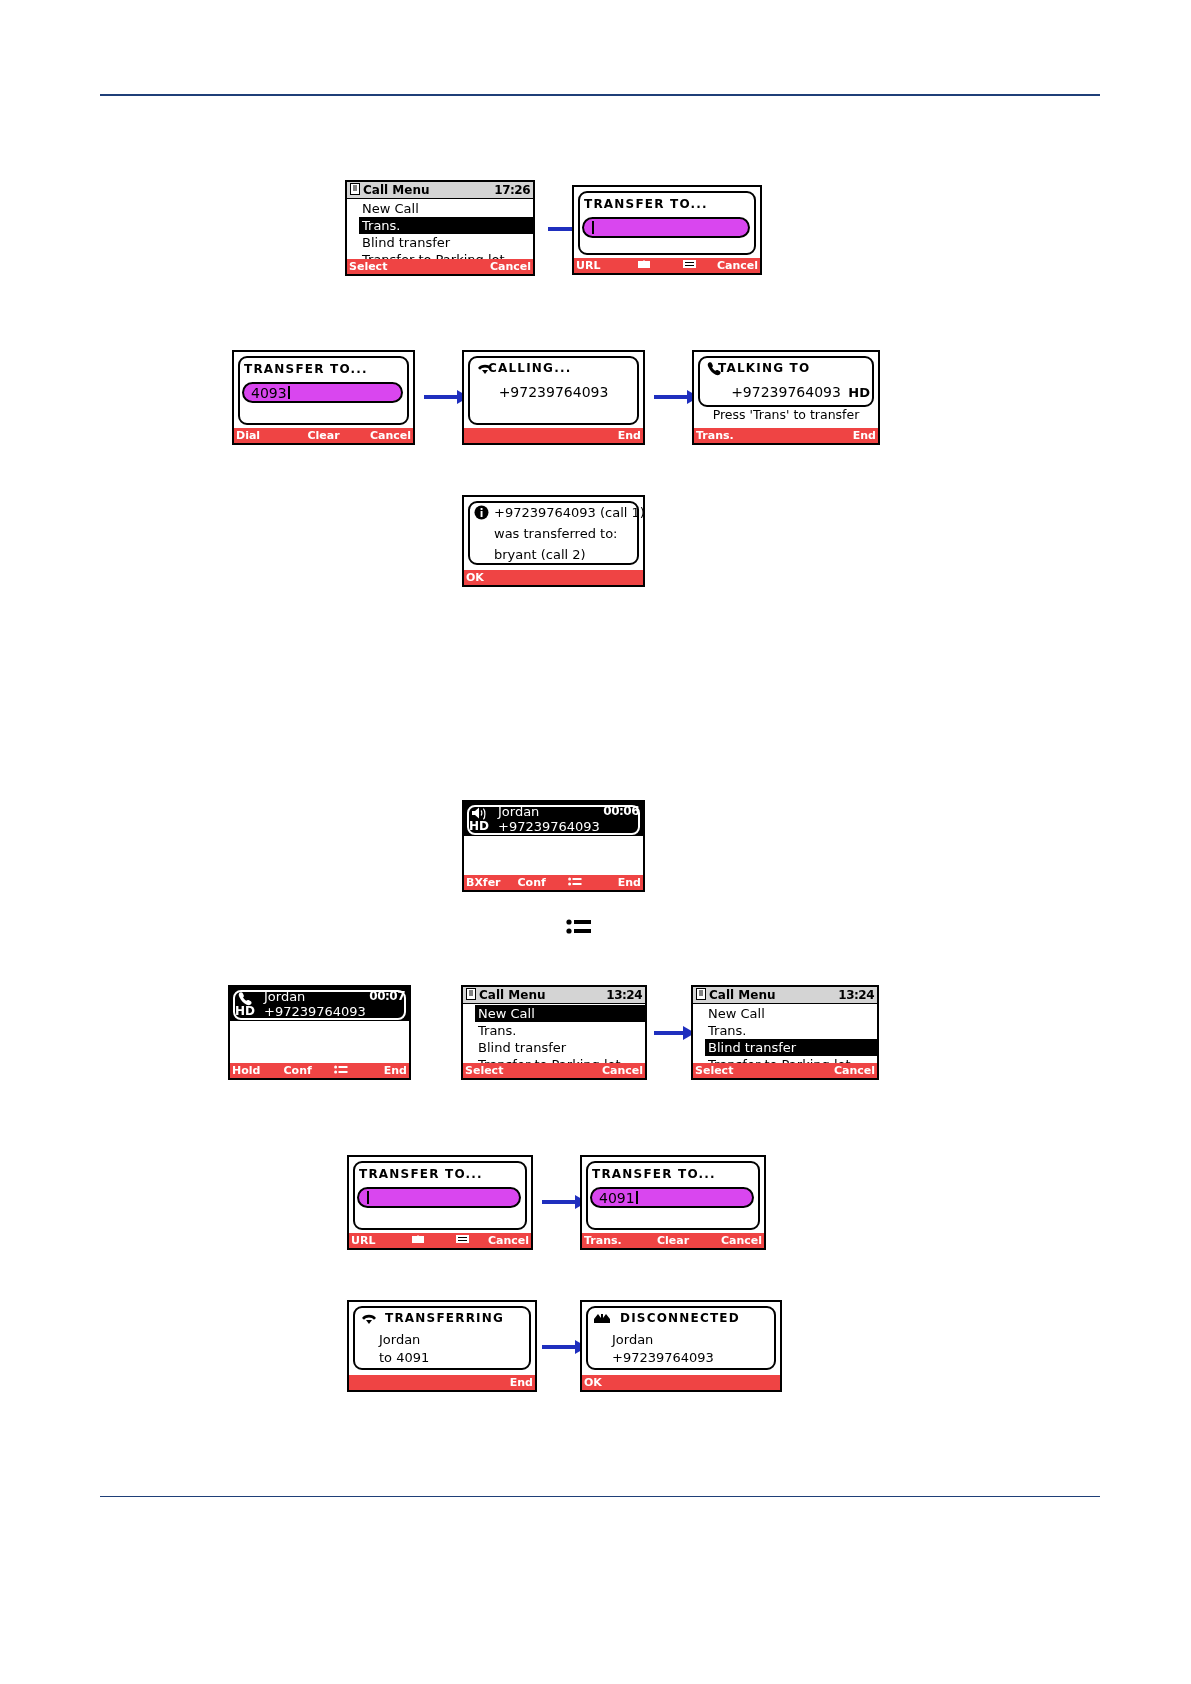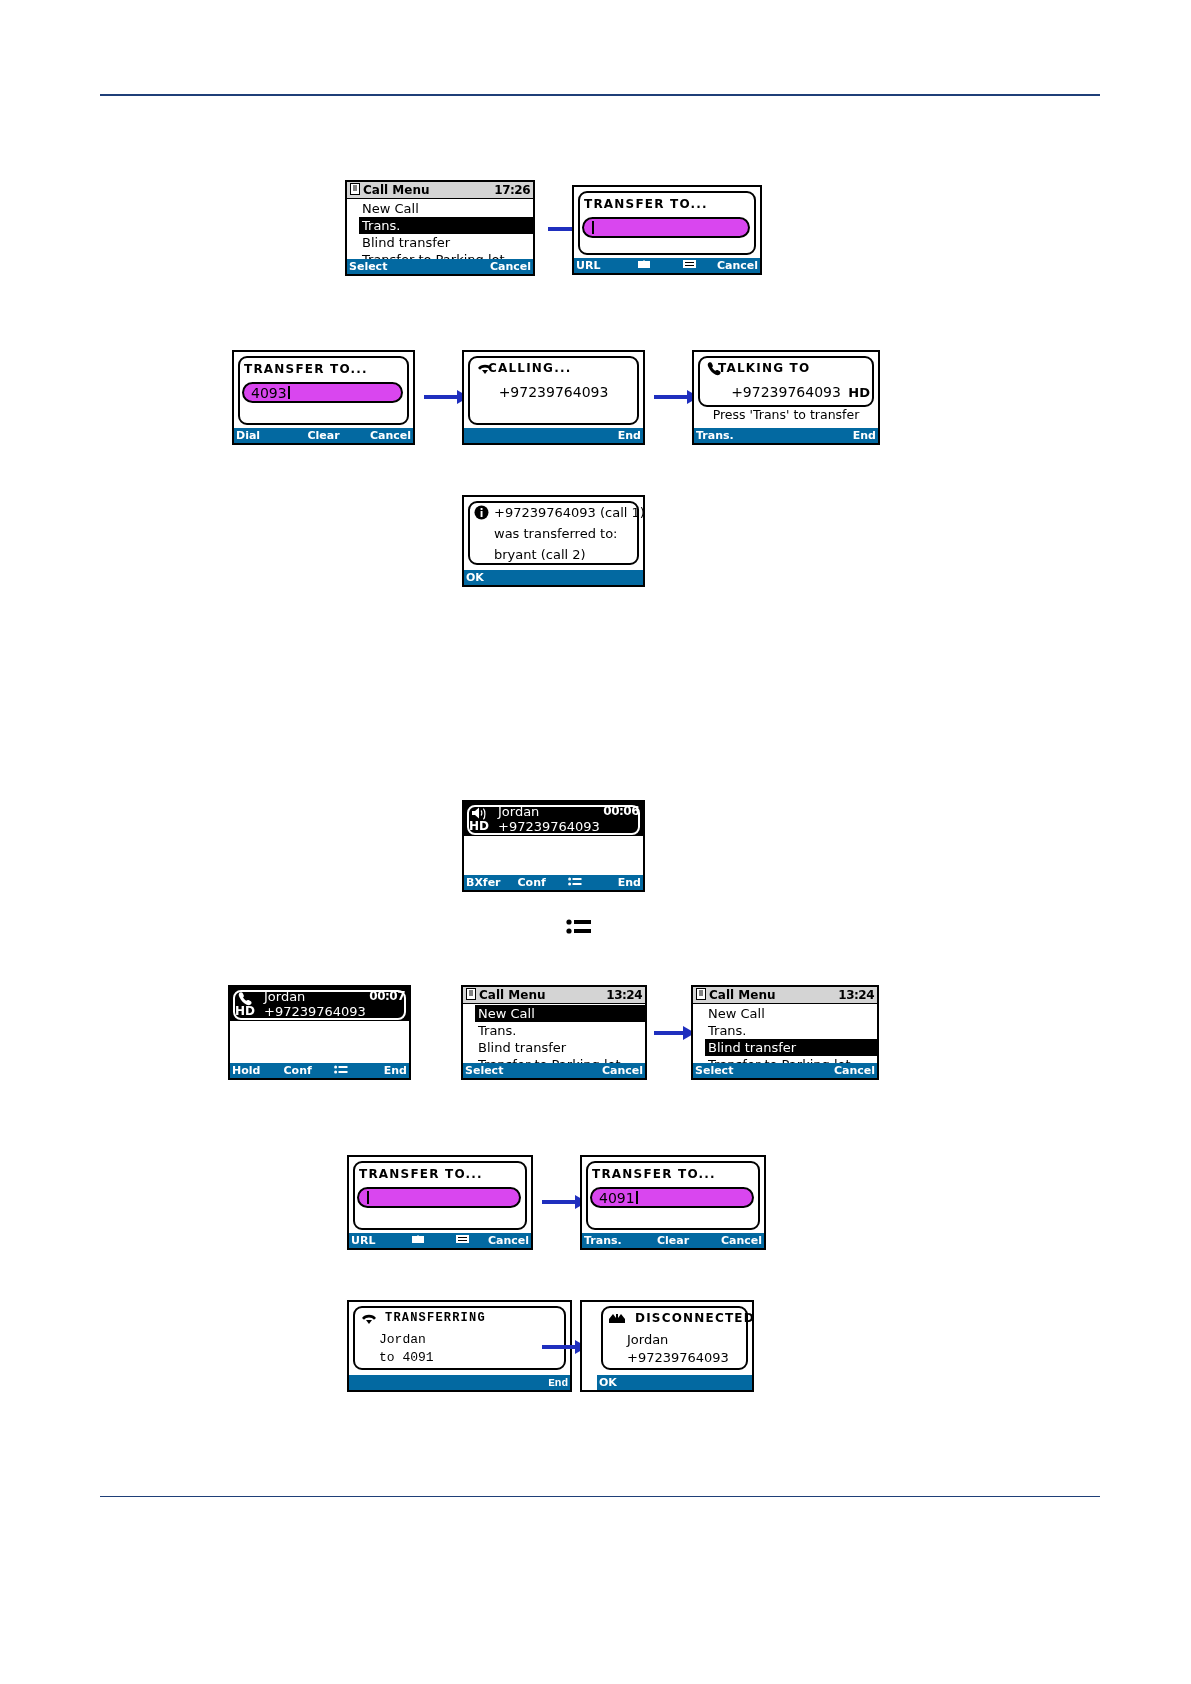--- a/index.html
+++ b/index.html
@@ -39,21 +39,21 @@
 
   .menu-list{position:absolute;left:0;top:18px;right:0;margin-left:12px;}
   .menu-item{
     height:17px;line-height:17px;font-size:13px;color:#000;
     padding-left:3px;white-space:nowrap;
   }
   .menu-item.sel{background:#000;color:#fff;}
 
   
   .softbar{
-    position:absolute;left:0;right:0;bottom:0;height:15px;background:#0369a1;
+    position:absolute;left:0;right:0;bottom:0;height:15px;background:#ef4444;
     display:flex;align-items:center;color:#fff;font-size:11px;font-weight:bold;
     box-sizing:border-box;
   }
   .softbar .sk{flex:1;text-align:center;white-space:nowrap;}
   .softbar .sk.l{text-align:left;padding-left:2px;}
   .softbar .sk.r{text-align:right;padding-right:2px;}
 
   
   .dlg-title{
     position:absolute;left:10px;top:10px;font-size:12px;font-weight:bold;
@@ -421,21 +421,21 @@
         <span class="caret"></span>
       </div>
     <div class="softbar">
       <span class="sk l">Trans.</span>
       <span class="sk">Clear</span>
       <span class="sk r">Cancel</span>
     </div>
   </div>
 </div>
 
-<div class="lcd" style="left:347px;top:1300px;width:225px;height:92px;font-family:Liberation Mono, monospace;">
+<div class="lcd" style="left:347px;top:1300px;width:190px;height:92px;">
   <div class="lcd-body">
     <div class="rounded-frame" style="bottom:20px;"></div>
     <span class="ic" style="left:11px;top:7px;">
       <svg width="18" height="16" viewBox="0 0 18 16">
           <path d="M2 9c1.6-2.2 4-3.3 7-3.3s5.4 1.1 7 3.3l-2 1.7c-1.3-1.5-3-2.3-5-2.3s-3.7.8-5 2.3z" fill="#000"></path>
           <path d="M6 11l3 4 3-4z" fill="#000"></path>
         </svg>
     </span>
     <div class="st-head" style="left:36px;">TRANSFERRING</div>
     <div class="info-line" style="left:30px;top:30px;">Jordan</div>
@@ -444,21 +444,21 @@
       <span class="sk r">End</span>
     </div>
   </div>
 </div>
 
 <div class="arrow" style="left:542px;top:1342px;width:46px;">
   <div class="shaft" style="width:34px;"></div>
     <div class="head" style="left:33px;"></div>
 </div>
 
-<div class="lcd" style="left:580px;top:1300px;width:174px;height:92px;padding-left:15px;">
+<div class="lcd" style="left:580px;top:1300px;width:202px;height:92px;">
   <div class="lcd-body">
     <div class="rounded-frame" style="bottom:20px;"></div>
     <span class="ic" style="left:11px;top:8px;">
       <svg width="20" height="13" viewBox="0 0 20 13">
           <path d="M1 7l4-5 3 4V2h2v4l3-4 4 5v4H1z" fill="#000"></path>
         </svg>
     </span>
     <div class="st-head" style="left:38px;">DISCONNECTED</div>
     <div class="info-line" style="left:30px;top:30px;">Jordan</div>
     <div class="info-line" style="left:30px;top:48px;">+97239764093</div>

